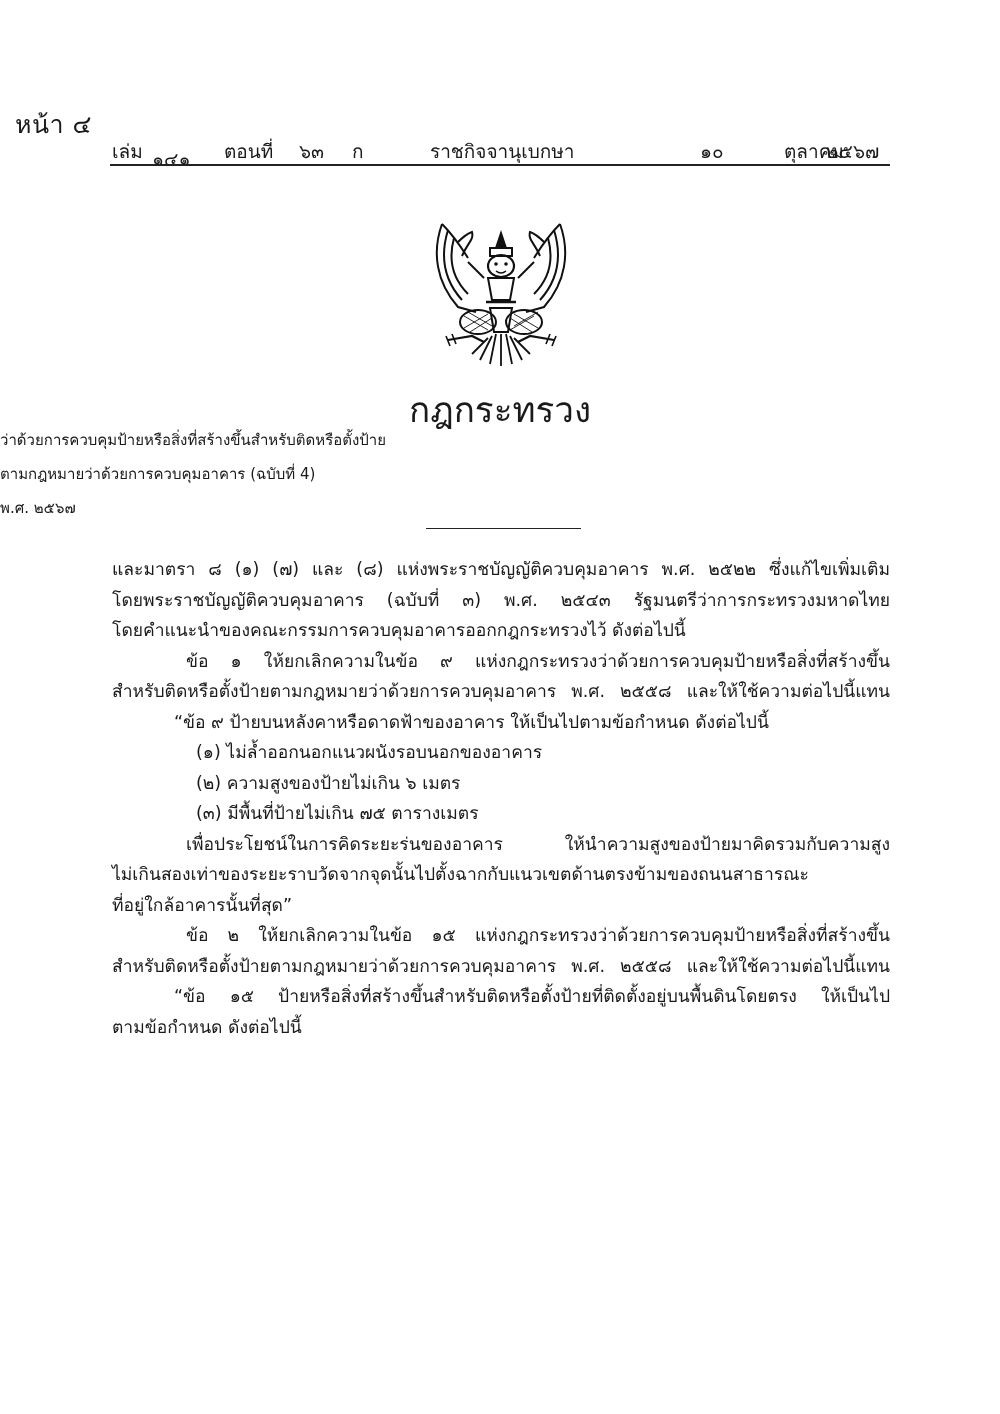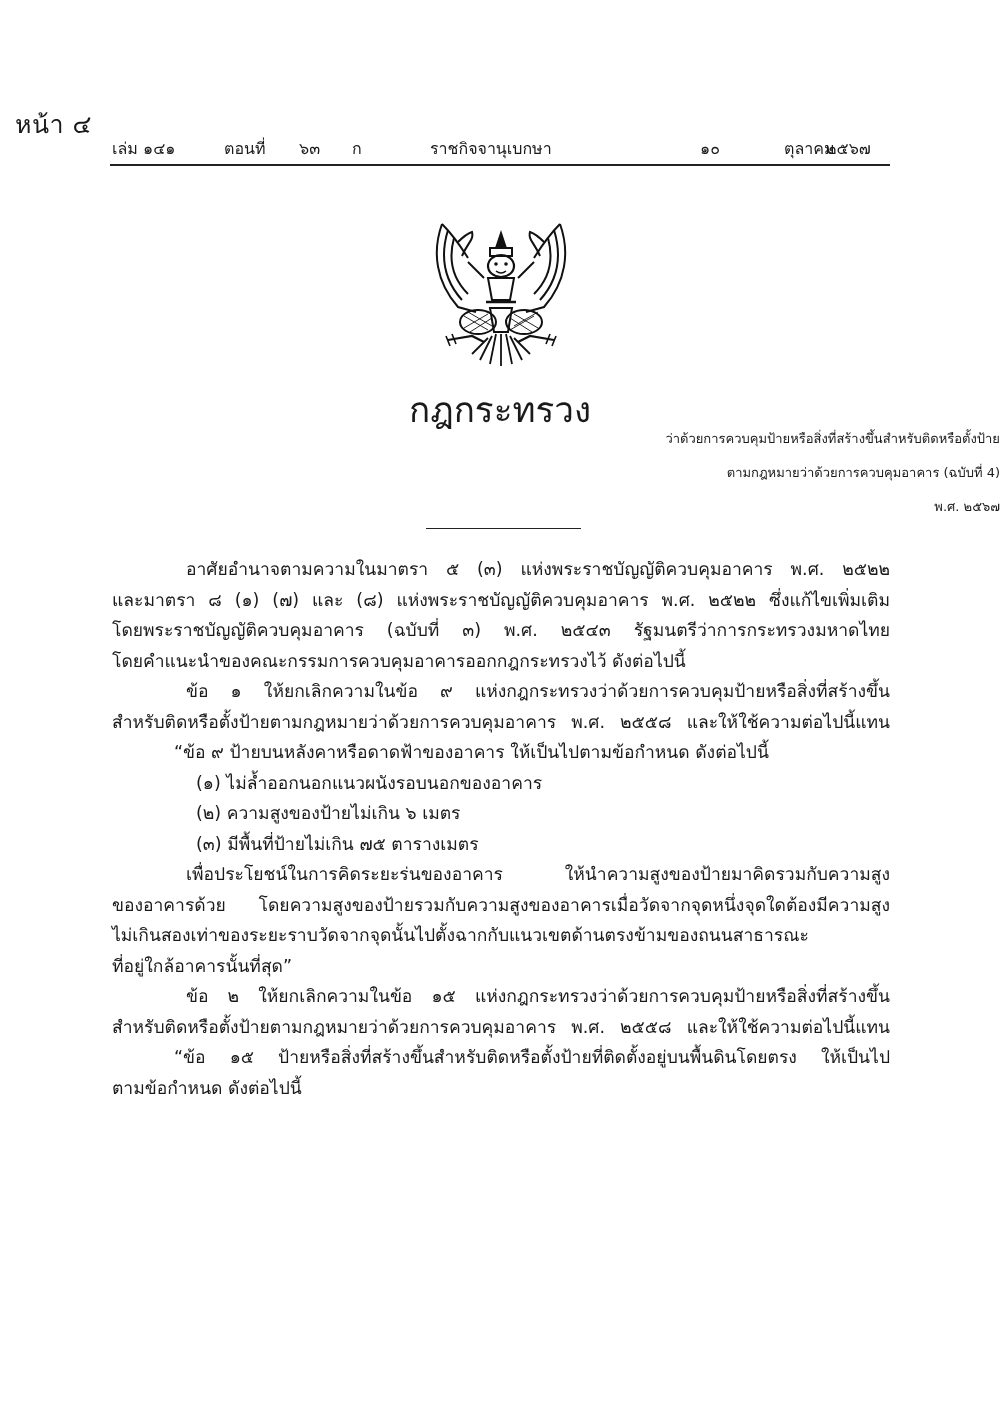--- a/index.html
+++ b/index.html
@@ -7,45 +7,45 @@
     width: 1000px; height: 1414px; position: relative; overflow: hidden;
     font-family: "DejaVu Sans", "Liberation Sans", sans-serif;
     color: #1a1a1a;
   }
   .page-num {
     position: absolute; top: 104px; left: 15px; width: 1000px;
     text-align: left; font-size: 25px; letter-spacing: 0.5px;
   }
   .header-row {
     position: absolute; top: 136px; left: 112px; width: 778px; height: 30px;
-    font-size: 16px;
+    font-size: 19px;
   }
   .header-row span { position: absolute; top: 0; white-space: nowrap; }
   .h-vol-label { left: 0; }
-  .h-vol-num { left: 31px; }
+  .h-vol-num { left: 40px; margin-top: 8px; }
   .h-sec-label { left: 112px; }
   .h-sec-num { left: 187px; }
   .h-sec-type { left: 240px; }
   .h-gazette { left: 318px; }
   .h-day { left: 588px; text-align: right; }
   .h-month { left: 640px; margin-left: 32px; }
   .h-year { left: 714px; }
   .header-rule {
     position: absolute; top: 164px; left: 110px; width: 780px; height: 0;
     border-top: 2px solid #222;
   }
   .emblem {
     position: absolute; top: 212px; left: 428px; width: 146px; height: 160px;
   }
   .title {
     position: absolute; top: 382px; left: 0; width: 1000px; text-align: center;
     font-size: 35px;
   }
   .subtitle {
-    position: absolute; left: 0; width: 1000px; text-align: right; font-size: 13px;
+    position: absolute; left: 0; width: 1000px; text-align: left; font-size: 15px;
   }
   .st1 { top: 428px; }
   .st2 { top: 462px; }
   .st3 { top: 496px; }
   .title-rule {
     position: absolute; top: 528px; left: 426px; width: 155px; height: 0;
     border-top: 1.5px solid #222;
   }
   .body-text {
     position: absolute; top: 554px; left: 112px; width: 778px;
@@ -143,34 +143,32 @@
 </div>
 
 <div class="title">กฎกระทรวง</div>
 <div class="subtitle st1">ว่าด้วยการควบคุมป้ายหรือสิ่งที่สร้างขึ้นสำหรับติดหรือตั้งป้าย</div>
 <div class="subtitle st2">ตามกฎหมายว่าด้วยการควบคุมอาคาร (ฉบับที่ 4)</div>
 <div class="subtitle st3">พ.ศ. ๒๕๖๗</div>
 <div class="title-rule"></div>
 
 <div class="body-text">
   <div>
-    <span class="line ind1">อาศัยอำนาจตามความในมาตรา ๕ (๓) แห่งพระราชบัญญัติควบคุมอาคาร พ.ศ. ๒๕๒๒</span>
     <span class="line">และมาตรา ๘ (๑) (๗) และ (๘) แห่งพระราชบัญญัติควบคุมอาคาร พ.ศ. ๒๕๒๒ ซึ่งแก้ไขเพิ่มเติม</span>
     <span class="line">โดยพระราชบัญญัติควบคุมอาคาร (ฉบับที่ ๓) พ.ศ. ๒๕๔๓ รัฐมนตรีว่าการกระทรวงมหาดไทย</span>
     <span class="line last">โดยคำแนะนำของคณะกรรมการควบคุมอาคารออกกฎกระทรวงไว้ ดังต่อไปนี้</span>
   </div>
   <div>
     <span class="line ind1">ข้อ ๑ ให้ยกเลิกความในข้อ ๙ แห่งกฎกระทรวงว่าด้วยการควบคุมป้ายหรือสิ่งที่สร้างขึ้น</span>
     <span class="line">สำหรับติดหรือตั้งป้ายตามกฎหมายว่าด้วยการควบคุมอาคาร พ.ศ. ๒๕๕๘ และให้ใช้ความต่อไปนี้แทน</span>
     <span class="line last ind-q">“ข้อ ๙ ป้ายบนหลังคาหรือดาดฟ้าของอาคาร ให้เป็นไปตามข้อกำหนด ดังต่อไปนี้</span>
     <span class="line last ind-item">(๑) ไม่ล้ำออกนอกแนวผนังรอบนอกของอาคาร</span>
     <span class="line last ind-item">(๒) ความสูงของป้ายไม่เกิน ๖ เมตร</span>
     <span class="line last ind-item">(๓) มีพื้นที่ป้ายไม่เกิน ๗๕ ตารางเมตร</span>
     <span class="line ind-para">เพื่อประโยชน์ในการคิดระยะร่นของอาคาร ให้นำความสูงของป้ายมาคิดรวมกับความสูง</span>
-    <span class="line">ของอาคารด้วย โดยความสูงของป้ายรวมกับความสูงของอาคารเมื่อวัดจากจุดหนึ่งจุดใดต้องมีความสูง</span>
     <span class="line">ไม่เกินสองเท่าของระยะราบวัดจากจุดนั้นไปตั้งฉากกับแนวเขตด้านตรงข้ามของถนนสาธารณะ</span>
     <span class="line last">ที่อยู่ใกล้อาคารนั้นที่สุด”</span>
   </div>
   <div>
     <span class="line ind1">ข้อ ๒ ให้ยกเลิกความในข้อ ๑๕ แห่งกฎกระทรวงว่าด้วยการควบคุมป้ายหรือสิ่งที่สร้างขึ้น</span>
     <span class="line">สำหรับติดหรือตั้งป้ายตามกฎหมายว่าด้วยการควบคุมอาคาร พ.ศ. ๒๕๕๘ และให้ใช้ความต่อไปนี้แทน</span>
     <span class="line ind-q">“ข้อ ๑๕ ป้ายหรือสิ่งที่สร้างขึ้นสำหรับติดหรือตั้งป้ายที่ติดตั้งอยู่บนพื้นดินโดยตรง ให้เป็นไป</span>
     <span class="line last">ตามข้อกำหนด ดังต่อไปนี้</span>
   </div>
 </div>

